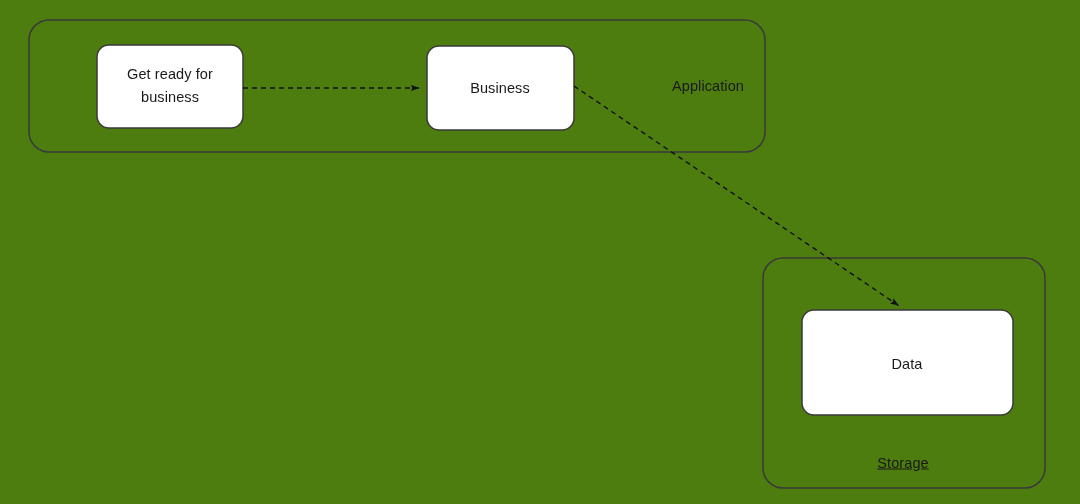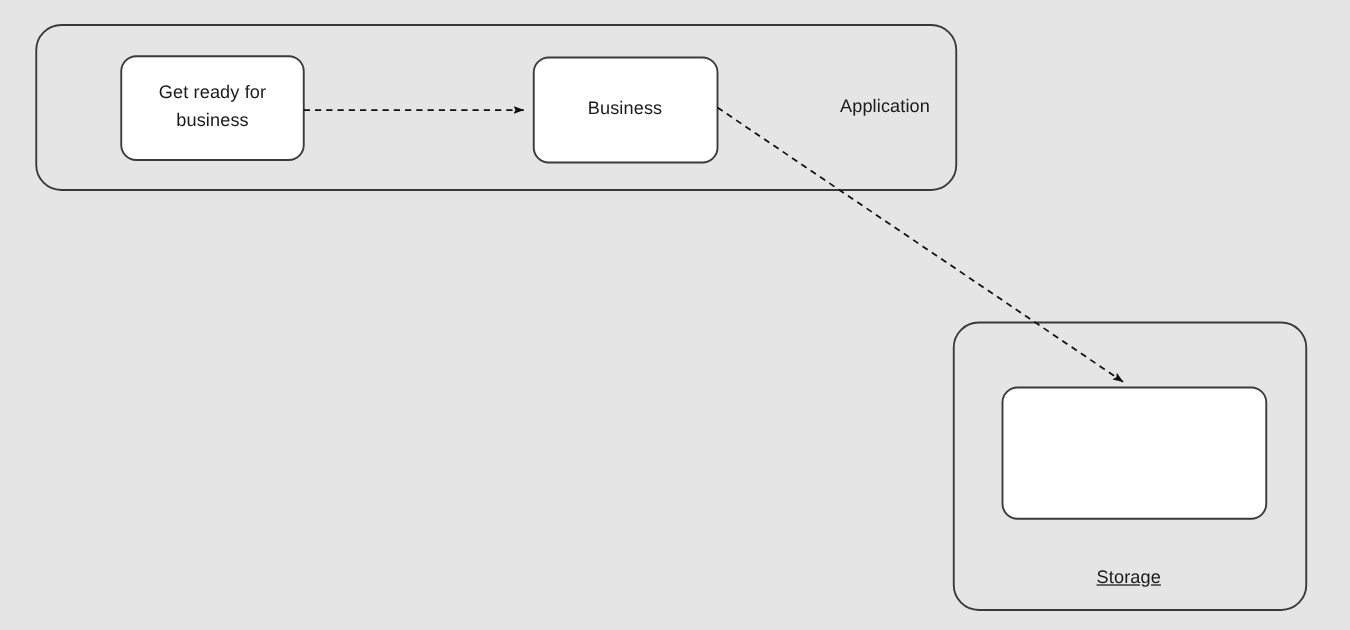--- a/index.html
+++ b/index.html
@@ -10,21 +10,21 @@
   body {
     width: 1080px;
     height: 504px;
     font-family: "Liberation Sans", sans-serif;
     overflow: hidden;
   }
   #diagram-canvas {
     position: relative;
     width: 1080px;
     height: 504px;
-    background: #e5e5e5;
+    background: #4d7c0f;
   }
   #diagram-svg {
     position: absolute;
     top: 0;
     left: 0;
     width: 1080px;
     height: 504px;
   }
   .node-label {
     position: absolute;
@@ -65,18 +65,19 @@
     <line x1="243" y1="88" x2="419" y2="88" stroke="#111111" stroke-width="1.4" stroke-dasharray="5,4" marker-end="url(#arrow-solid)"></line>
 
     <line x1="574" y1="86" x2="898.5" y2="305.5" stroke="#111111" stroke-width="1.4" stroke-dasharray="5,4" marker-end="url(#arrow-solid)"></line>
   </svg>
 
   <div class="node-label centered" style="left:170px; top:86px; width:140px;">Get ready for
 business</div>
 
   <div class="node-label centered" style="left:500px; top:88px; width:145px;">Business</div>
 
+  <div class="node-label centered" style="left:907px; top:364px; width:200px;">Data</div>
 
   <div class="node-label centered" style="left:708px; top:86px; width:160px;">Application</div>
 
   <div class="node-label centered" style="left:903px; top:463px; width:160px;text-decoration:underline;">Storage</div>
 
 </div>
 
 </body></html>

